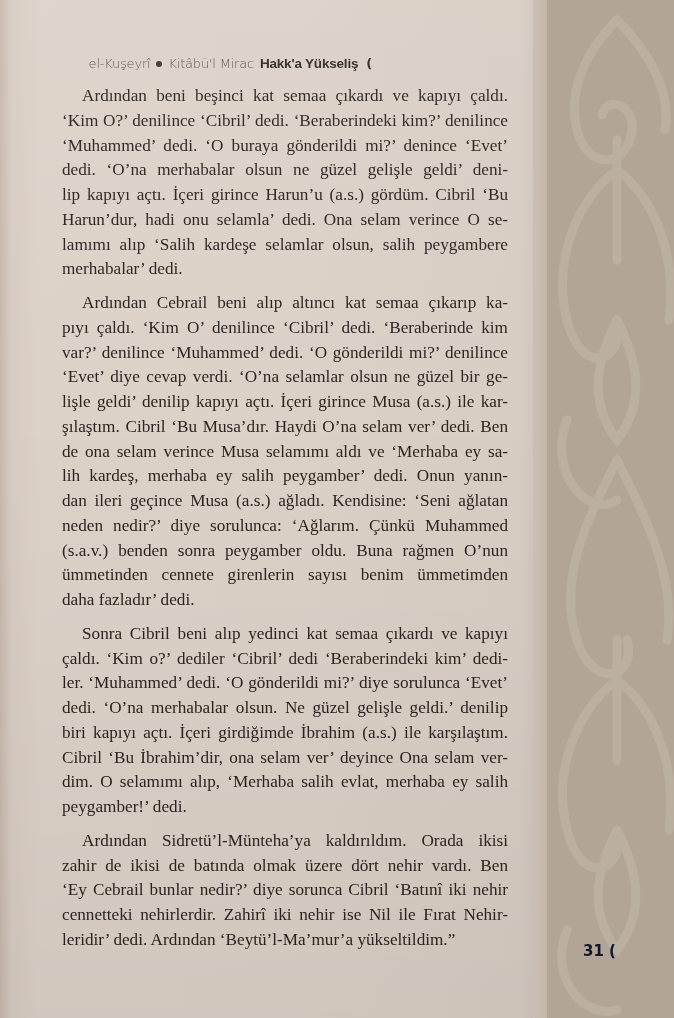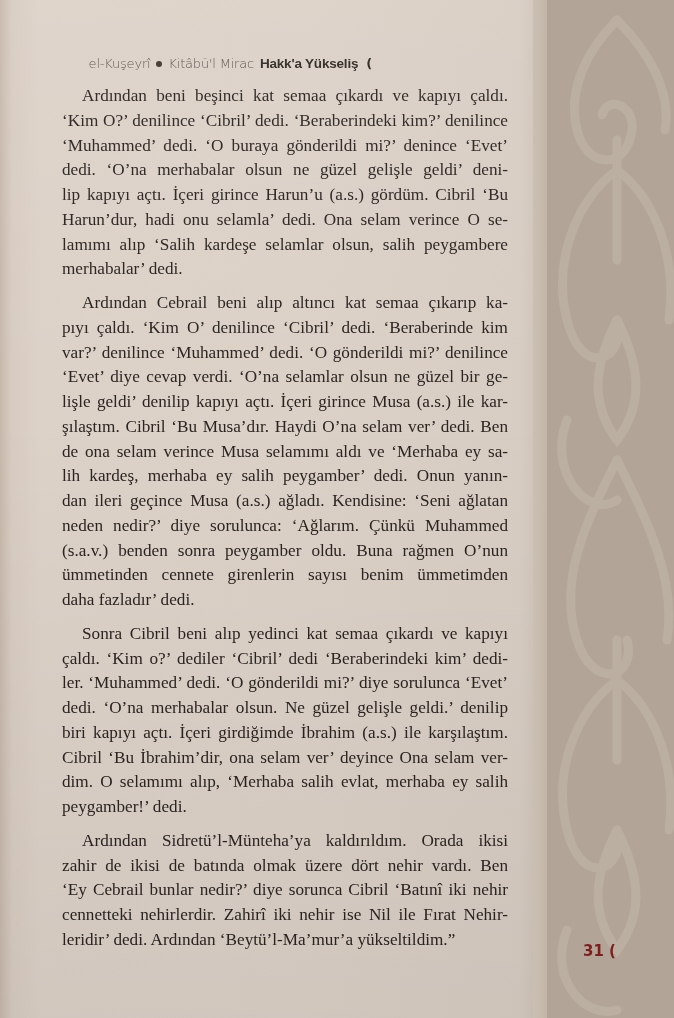--- a/index.html
+++ b/index.html
@@ -40,21 +40,21 @@
     font-family:"Liberation Serif", serif; font-size:17.2px; line-height:24.75px;
     color:#2b2522; text-align:justify; hyphens:manual;
   }
   .para { margin:0 0 9px 0; text-indent:20px; text-align-last:left; }
   .para .ln { display:block; text-align:justify; text-align-last:justify; }
   .para .ln.last { text-align-last:left; }
   .para .ln.first { text-indent:20px; }
   .para { text-indent:0; }
   .page-number {
     position:absolute; left:583px; top:942px;
-    font-family:"DejaVu Sans", sans-serif; font-weight:bold; font-size:15px; color:#7f1d1d;
+    font-family:"DejaVu Sans", sans-serif; font-weight:bold; font-size:15px; color:#0f172a;
   }
 </style>
 </head>
 <body>
 
 <div class="page">
   <div class="running-head">
     <span class="author">el-Kuşeyrî</span><span class="sep"></span><span class="book">Kitâbü'l Mirac</span><span class="chapter">Hakk'a Yükseliş</span><span class="mark">(</span>
   </div>
 

